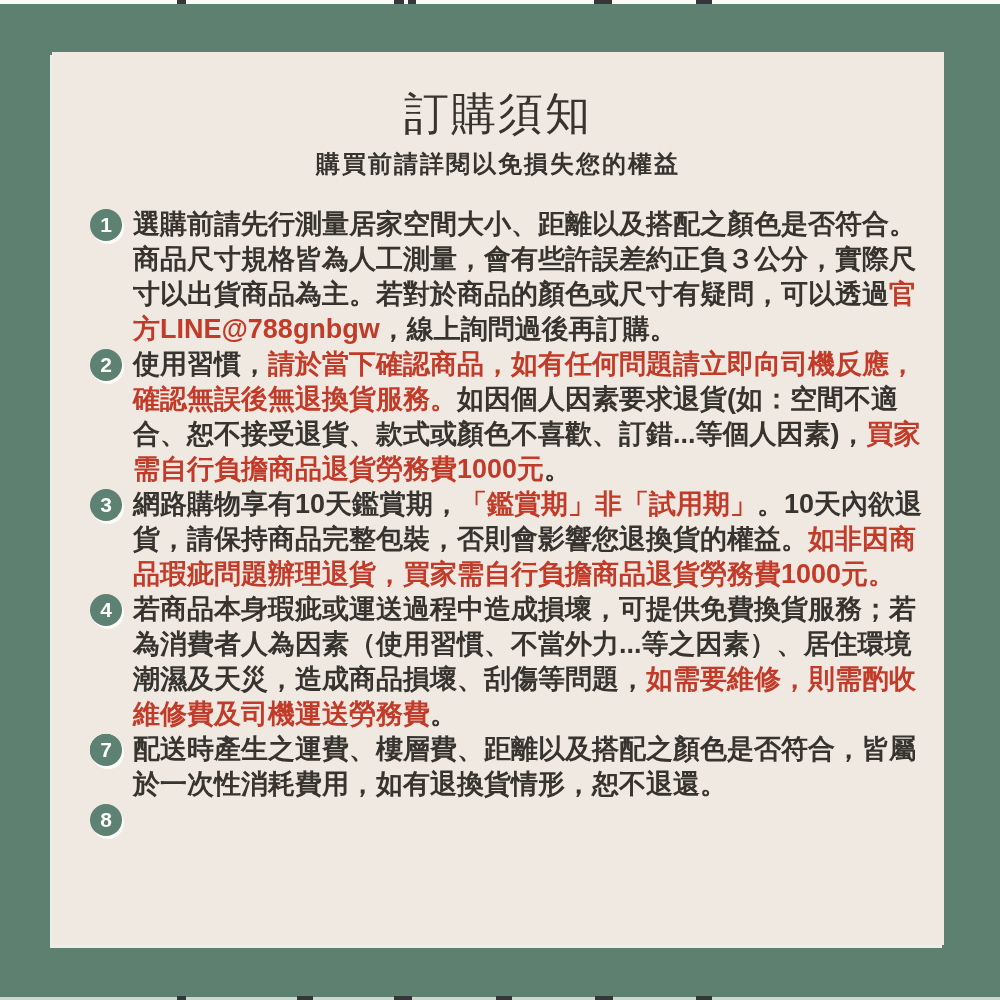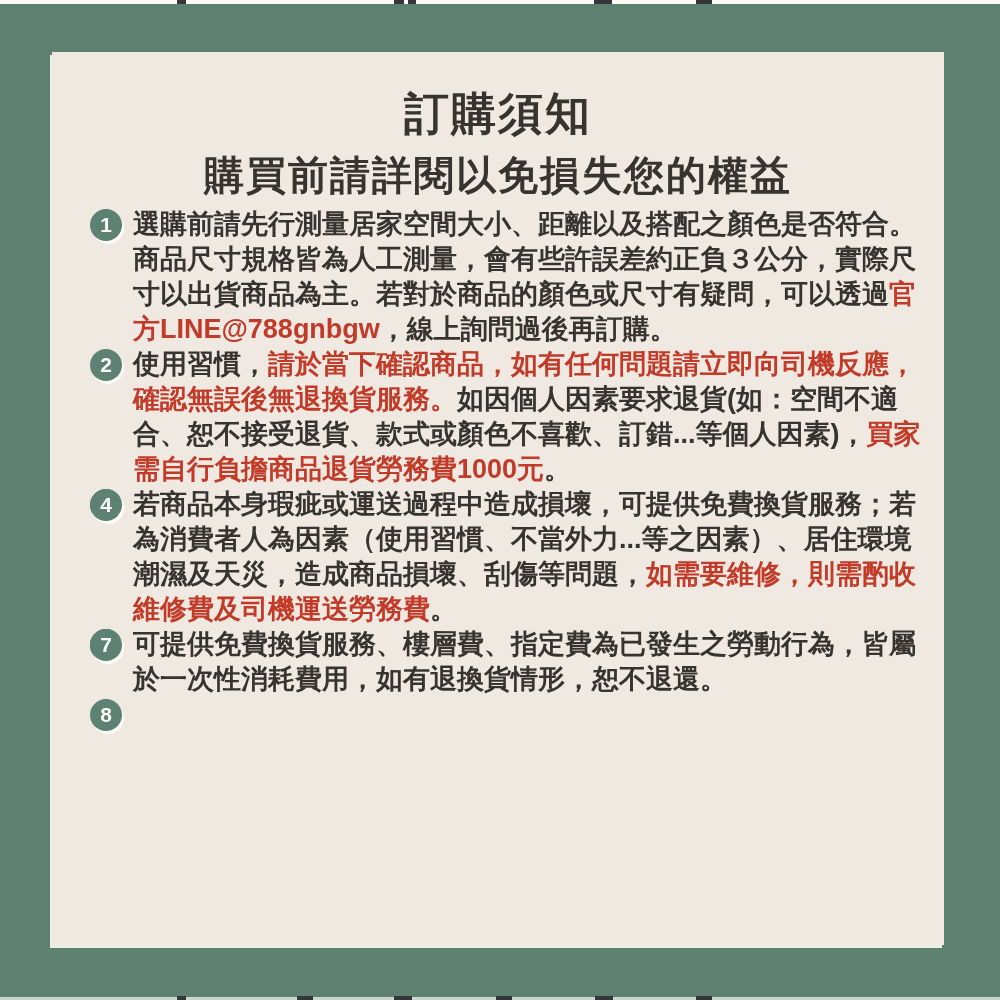--- a/index.html
+++ b/index.html
@@ -17,26 +17,26 @@
     background:var(--frame-green);
     font-family:"Liberation Sans","DejaVu Sans",sans-serif;
   }
   .panel{
     position:absolute;left:52px;top:52px;width:892px;height:893px;
     background:var(--panel-cream);
     box-shadow:-2px 3px 0 rgba(252,250,246,.9);
   }
   .title{
     margin:0;position:absolute;left:0;top:32px;width:100%;
-    text-align:center;font-size:45px;font-weight:bold;
+    text-align:center;font-size:45px;font-weight:normal;
     color:var(--text-black);letter-spacing:2px;
   }
   .subtitle{
     margin:0;position:absolute;left:0;top:96px;width:100%;
-    text-align:center;font-size:40px;font-weight:bold;
+    text-align:center;font-size:24px;font-weight:bold;
     color:var(--text-black);letter-spacing:2px;
   }
   .list{
     position:absolute;left:38px;top:155px;width:838px;
   }
   .item{
     position:relative;padding-left:43px;
     font-size:27px;line-height:35px;font-weight:bold;
     color:var(--text-black);
     text-align:left;
@@ -66,25 +66,25 @@
   <i class="edge-mark" style="left:594px;width:18px;"></i>
   <i class="edge-mark" style="left:696px;width:16px;"></i>
 </div>
 
 <div class="panel">
   <h1 class="title">訂購須知</h1>
   <h2 class="subtitle">購買前請詳閱以免損失您的權益</h2>
   <div class="list">
       <div class="item"><span class="badge">1</span><span><span class="seg">選購前請先行測量居家空間大小、距離以及搭配之顏色是否符合。商品尺寸規格皆為人工測量，會有些許誤差約正負３公分，實際尺寸以出貨商品為主。若對於商品的顏色或尺寸有疑問，可以透過</span><span class="seg red">官方LINE@788gnbgw</span><span class="seg">，線上詢問過後再訂購。</span></span></div>
       <div class="item"><span class="badge">2</span><span><span class="seg">使用習慣，</span><span class="seg red">請於當下確認商品，如有任何問題請立即向司機反應，確認無誤後無退換貨服務。</span><span class="seg">如因個人因素要求退貨(如：空間不適合、恕不接受退貨、款式或顏色不喜歡、訂錯...等個人因素)，</span><span class="seg red">買家需自行負擔商品退貨勞務費1000元</span><span class="seg">。</span></span></div>
-      <div class="item"><span class="badge">3</span></div>
+      <div class="item"><span class="badge">3</span><span><span class="seg">網路購物享有10天鑑賞期，</span><span class="seg red">「鑑賞期」非「試用期」</span><span class="seg">。10天內欲退貨，請保持商品完整包裝，否則會影響您退換貨的權益。</span><span class="seg red">如非因商品瑕疵問題辦理退貨，買家需自行負擔商品退貨勞務費1000元。</span></span></div>
       <div class="item"><span class="badge">4</span><span><span class="seg">若商品本身瑕疵或運送過程中造成損壞，可提供免費換貨服務；若為消費者人為因素（使用習慣、不當外力...等之因素）、居住環境潮濕及天災，造成商品損壞、刮傷等問題，</span><span class="seg red">如需要維修，則需酌收維修費及司機運送勞務費</span><span class="seg">。</span></span></div>
       <div class="item"><span class="badge">5</span></div>
       <div class="item"><span class="badge">6</span></div>
-      <div class="item"><span class="badge">7</span><span><span class="seg">可提供免費換貨服務、樓層費、指定費為已發生之勞動行為，皆屬於一次性消耗費用，如有退換貨情形，恕不退還。</span></span></div>
+      <div class="item"><span class="badge">7</span><span><span class="seg">配送時產生之運費、樓層費、距離以及搭配之顏色是否符合，皆屬於一次性消耗費用，如有退換貨情形，恕不退還。</span></span></div>
       <div class="item"><span class="badge">8</span></div>
     </div>
 </div>
 
 <div class="edge-strip bottom">
   <i class="edge-mark" style="left:177px;width:9px;"></i>
   <i class="edge-mark" style="left:297px;width:16px;"></i>
   <i class="edge-mark" style="left:394px;width:18px;"></i>
   <i class="edge-mark" style="left:496px;width:16px;"></i>
   <i class="edge-mark" style="left:595px;width:18px;"></i>

